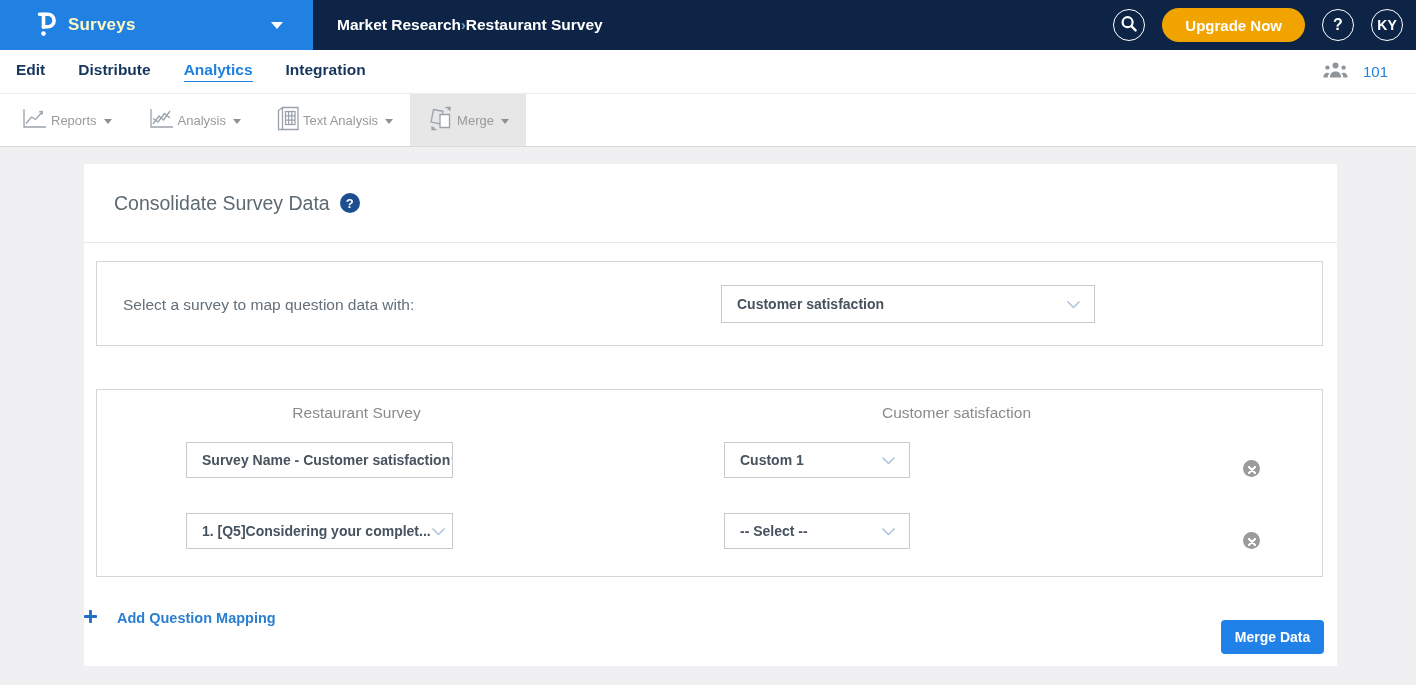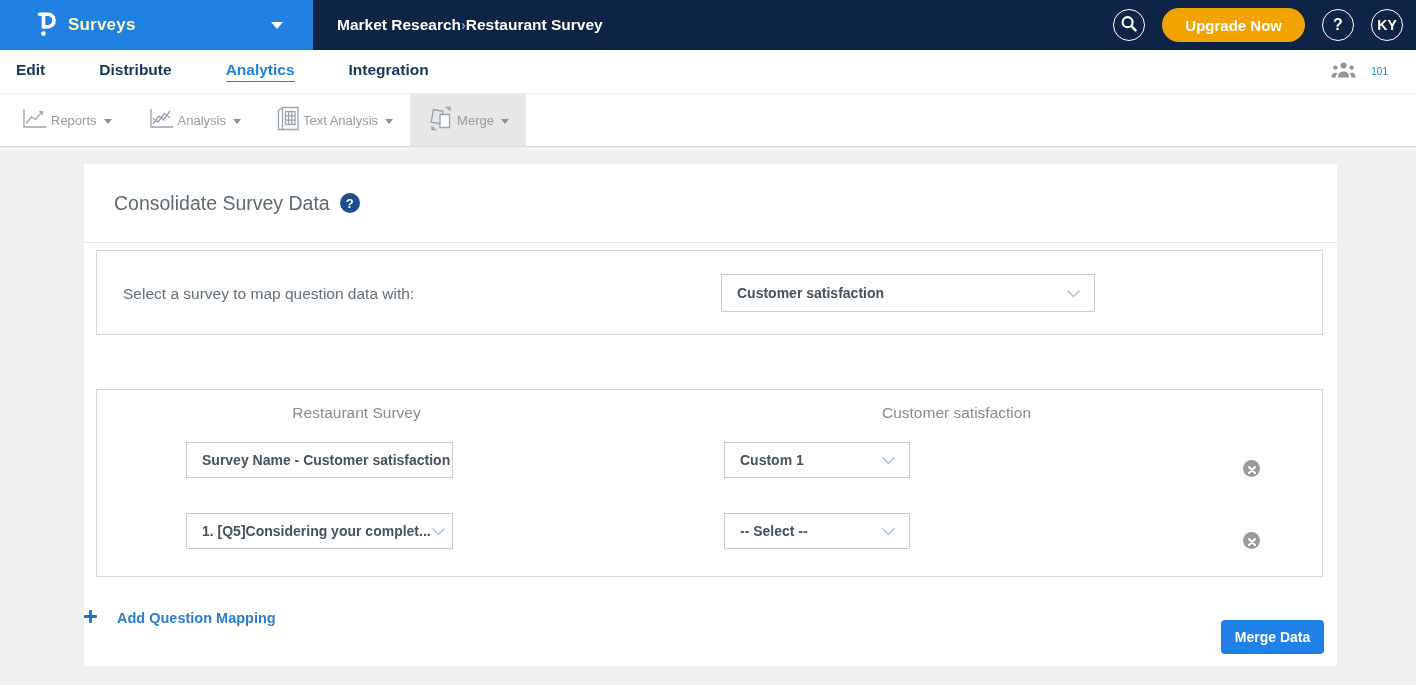--- a/index.html
+++ b/index.html
@@ -19,25 +19,25 @@
   .topbar-right { margin-left:auto; display:flex; align-items:center; gap:17px; padding-right:13px; }
   .circle-btn { width:32px; height:32px; border-radius:50%; border:1.5px solid #fff;
     color:#fff; display:flex; align-items:center; justify-content:center;
     font-size:14px; font-weight:700; cursor:pointer; flex:0 0 auto; }
   .upgrade-btn { height:34px; padding:0 23px; border-radius:17px; border:none;
     background:#f1a400; color:#fff; font-size:15px; font-weight:700; cursor:pointer; }
 
   
   .navrow { height:44px; background:#fff; border-bottom:1px solid #ececec;
     display:flex; align-items:center; padding:0 28px 0 16px; }
-  .tabs { display:flex; gap:54px; }
+  .tabs { display:flex; gap:33px; }
   .tab { font-size:15.5px; font-weight:700; color:#16355c; cursor:pointer; padding-bottom:2px; }
   .tab.active { color:#2080e0; border-bottom:1px solid #2080e0; }
   .nav-right { margin-left:auto; display:flex; align-items:center; gap:15px; }
-  .resp-count { color:#2080e0; font-size:10px; }
+  .resp-count { color:#2080e0; font-size:15px; }
 
   
   .toolbar { height:53px; background:#fff; border-bottom:1px solid #d9d9d9;
     display:flex; align-items:stretch; padding-left:2px; }
   .tool-item { display:flex; flex-direction:row; align-items:center;
     justify-content:center; gap:2px; padding:0 17px; min-width:92px; cursor:pointer; }
   .tool-item.active { background:#e7e7e7; }
   .tool-label { font-size:13px; color:#9a9a9a; display:flex; align-items:center; gap:7px; }
   .tool-caret { width:0; height:0; border-left:4.5px solid transparent;
     border-right:4.5px solid transparent; border-top:5px solid #8b9197; margin-top:2px; }
@@ -45,21 +45,21 @@
   
   .main { position:relative; height:537px; }
   .card { position:absolute; left:84px; top:17px; width:1253px; height:502px; background:#fff; }
   .card-header { height:79px; border-bottom:1px solid #e9e9e9; display:flex;
     align-items:center; padding-left:30px; gap:10px; }
   .card-title { font-size:19.5px; color:#5d6a72; }
   .help-dot { width:20px; height:20px; border-radius:50%; background:#1d4e8f; color:#fff;
     font-size:13px; font-weight:700; display:flex; align-items:center; justify-content:center; cursor:pointer; }
 
   .box { position:absolute; left:12px; right:14px; border:1px solid #d5d5d5; background:#fff; }
-  .box-select { top:86px; height:85px; }
+  .box-select { top:97px; height:85px; }
   .box-map { top:225px; height:188px; }
 
   .select-label { position:absolute; left:26px; top:0; height:85px; display:flex;
     align-items:center; font-size:15.5px; color:#63707a; }
 
   .dd { position:absolute; border:1px solid #c9c9c9; background:#fff; display:flex;
     align-items:center; justify-content:space-between; padding:0 13px 0 15px;
     font-size:14px; font-weight:700; color:#46525e; cursor:pointer; white-space:nowrap; overflow:hidden; }
   .dd-survey { left:624px; top:23px; width:374px; height:38px; }
   .dd-src { left:89px; width:267px; height:36px; }

